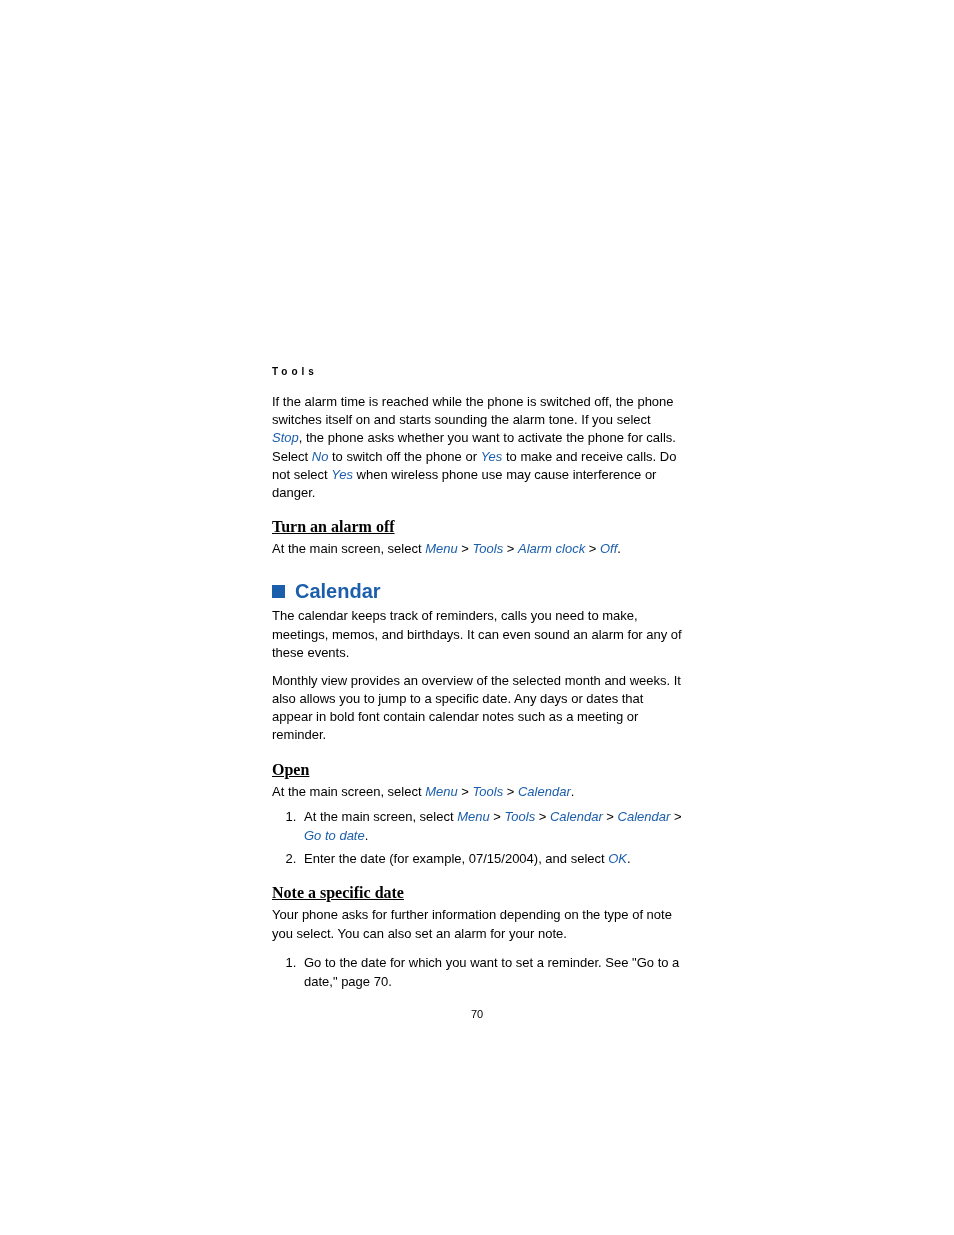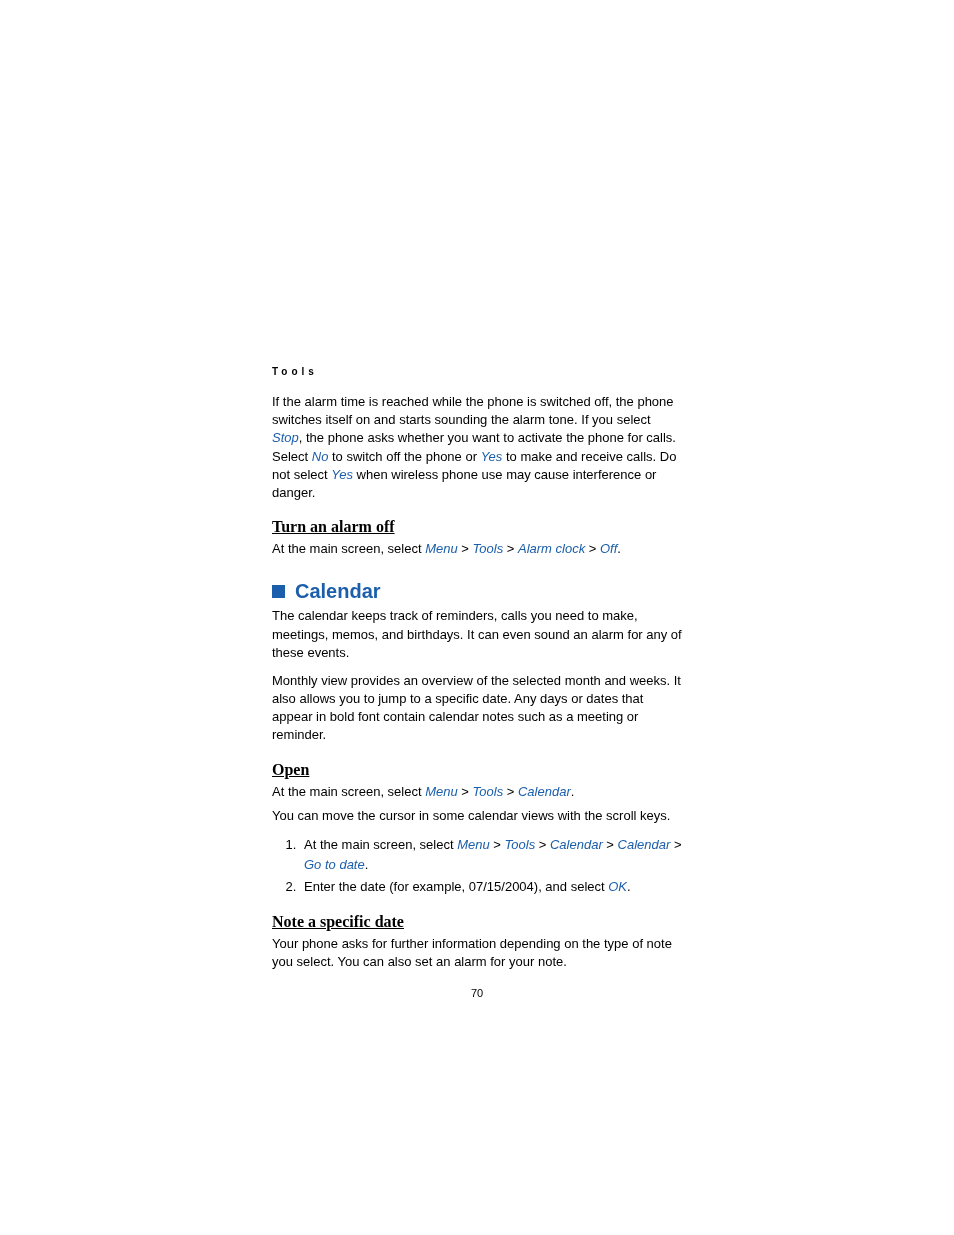--- a/index.html
+++ b/index.html
@@ -94,29 +94,31 @@
     <span class="square"></span>
     <span>Calendar</span>
   </div>
   <div class="body-text">The calendar keeps track of reminders, calls you need to make, meetings, memos, and birthdays. It can even sound an alarm for any of these events.</div>
   <div class="body-text">Monthly view provides an overview of the selected month and weeks. It also allows you to jump to a specific date. Any days or dates that appear in bold font contain calendar notes such as a meeting or reminder.</div>
 
   <div class="sub-heading">Open</div>
   <div class="body-text" style="margin-bottom:6px;">
     <span>At the main screen, select </span><span class="link">Menu</span><span> &gt; </span><span class="link">Tools</span><span> &gt; </span><span class="link">Calendar</span><span>.</span>
   </div>
-  <div class="body-text">You can move the cursor in some calendar views with the scroll keys.</div>
 
   <ol class="steps">
     <li>
       <span>At the main screen, select </span><span class="link">Menu</span><span> &gt; </span><span class="link">Tools</span><span> &gt; </span><span class="link">Calendar</span><span> &gt; </span><span class="link">Calendar</span><span> &gt; </span><span class="link">Go to date</span><span>.</span>
     </li>
     <li>
       <span>Enter the date (for example, 07/15/2004), and select </span><span class="link">OK</span><span>.</span>
     </li>
   </ol>
 
   <div class="sub-heading">Note a specific date</div>
   <div class="body-text">Your phone asks for further information depending on the type of note you select. You can also set an alarm for your note.</div>
+  <ol class="steps">
+    <li>Go to the date for which you want to set a reminder. See "Go to a date," page 70.</li>
+  </ol>
 
   <div class="page-number">70</div>
 
 </div>
 
 </body></html>

